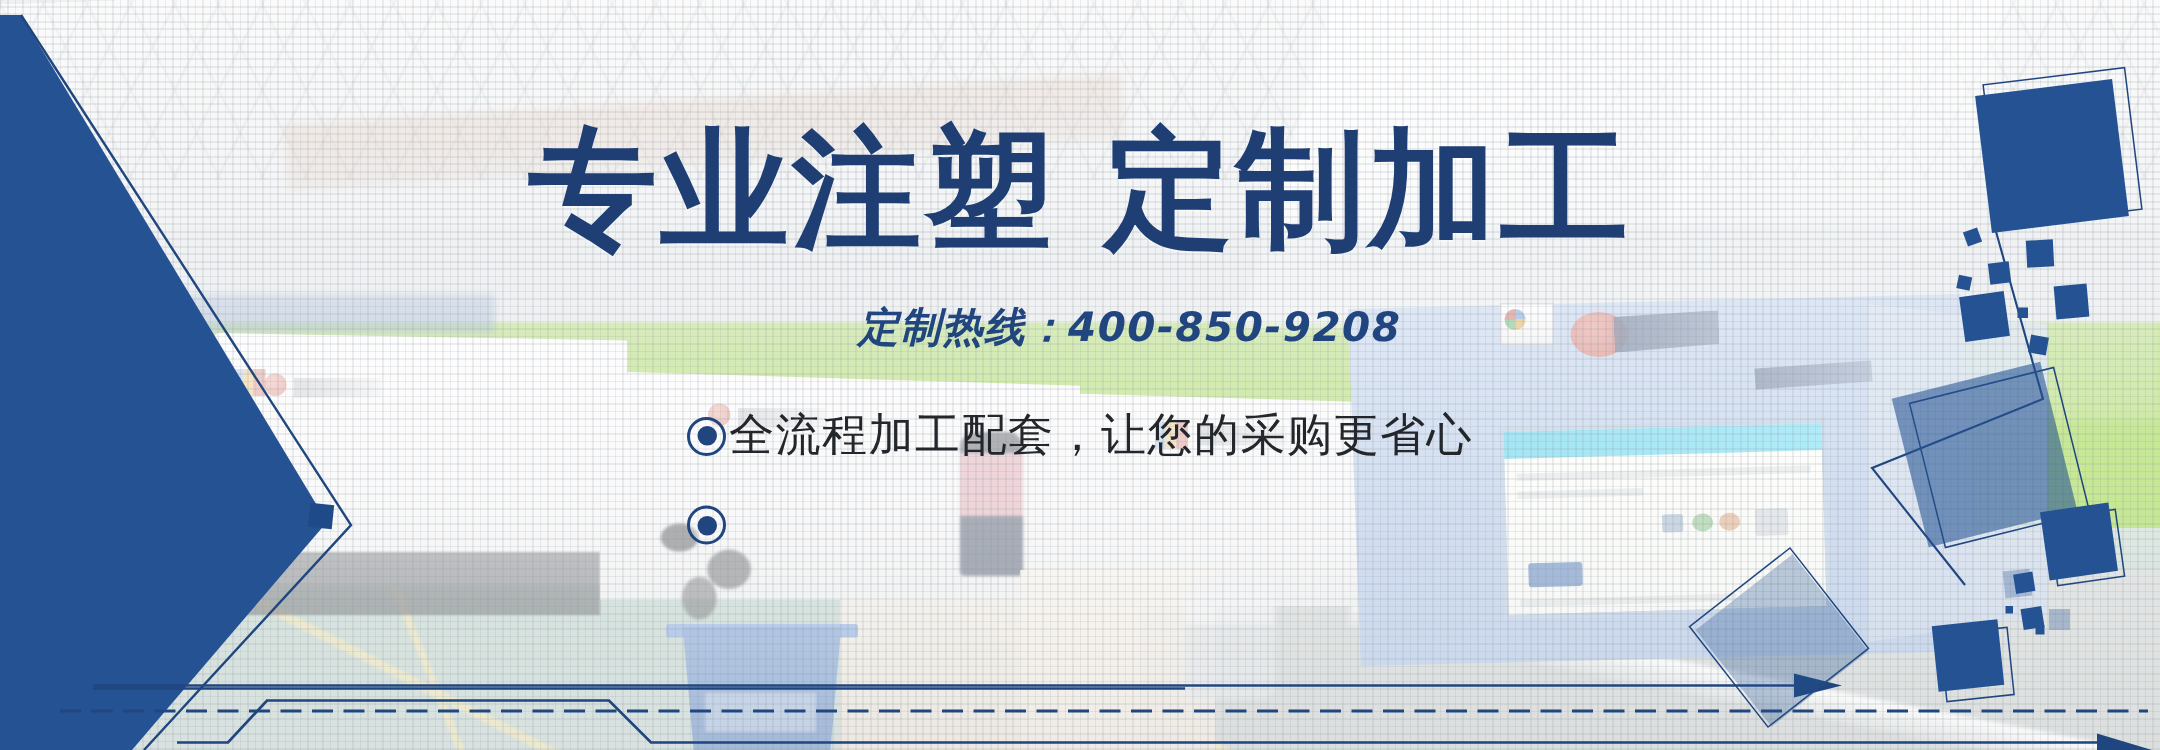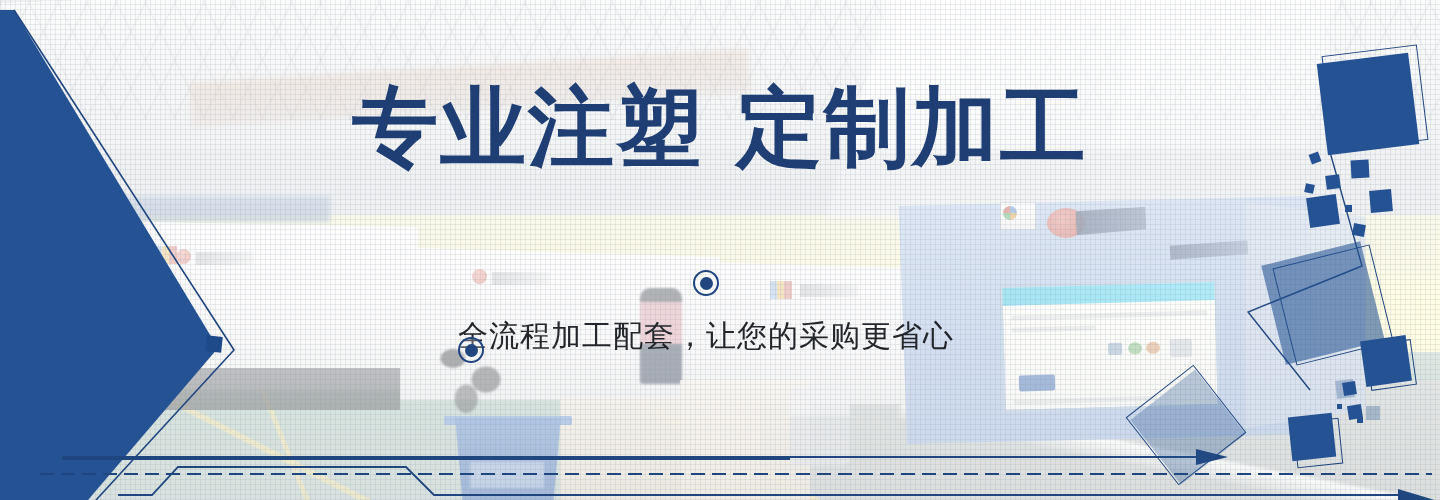--- a/index.html
+++ b/index.html
@@ -3,21 +3,21 @@
 <meta charset="utf-8">
 <style>
   * { margin:0; padding:0; box-sizing:border-box; }
   html, body {
     width:1440px; height:500px;
     font-family:"Liberation Sans", "DejaVu Sans", sans-serif;
     overflow:hidden; background:#fff;
   }
   #banner {
     position:relative; width:1440px; height:500px; overflow:hidden;
-    background:#fef9c3;
+    background:#84cc16;
   }
   .layer { position:absolute; inset:0; }
 
   
   #photo-ceiling {
     position:absolute; left:0; top:0; width:1440px; height:215px;
     background:
       linear-gradient(106deg, rgba(200,205,208,0.55) 0 2px, rgba(0,0,0,0) 2px 9px),
       linear-gradient(74deg, rgba(196,201,205,0.5) 0 2px, rgba(0,0,0,0) 2px 11px),
       linear-gradient(178deg, rgba(188,193,197,0.55) 0 3px, rgba(0,0,0,0) 3px 22px),
@@ -256,23 +256,22 @@
     font-family:"DejaVu Sans", sans-serif;
     text-shadow:0 1px 0 rgba(255,255,255,.35);
     white-space:nowrap;
   }
   #hotline {
     position:absolute; left:572px; top:200px;
     font-size:27px; font-style:italic; font-weight:700; letter-spacing:1px;
     color:#20457f; font-family:"DejaVu Sans", sans-serif; white-space:nowrap;
   }
   .bullet-row {
-    position:absolute; display:flex; align-items:center; gap:20px;
+    position:absolute; display:flex; align-items:center; gap:2px;
     white-space:nowrap;
-    flex-direction:column;
   }
   #bullet-row-1 { left:458px; top:270px; }
   #bullet-row-2 { left:458px; top:337px; }
   .bullet-icon {
     flex:0 0 auto; width:26px; height:26px; border-radius:50%;
     border:2.5px solid #20457f; display:flex; align-items:center; justify-content:center;
     background:rgba(255,255,255,.25);
   }
   .bullet-icon i {
     display:block; width:13px; height:13px; border-radius:50%; background:#20457f;
@@ -398,20 +397,21 @@
     <div class="sq sq-pale" style="left:1336px; top:380px; width:18px; height:18px; transform:rotate(-6deg);"></div>
     <div class="sq sq-solid" style="left:1348px; top:405px; width:14px; height:14px; transform:rotate(-9deg);"></div>
     <div class="sq sq-pale" style="left:1366px; top:406px; width:14px; height:14px;"></div>
     <div class="sq sq-solid" style="left:1337px; top:404px; width:5px; height:5px;"></div>
     <div class="sq sq-solid" style="left:1357px; top:417px; width:6px; height:6px;"></div>
   </div>
 
   <div id="content">
     <div id="headline">专业注塑  定制加工</div>
 
+    <div id="hotline">定制热线：400-850-9208</div>
 
     <div class="bullet-row" id="bullet-row-1">
       <span class="bullet-icon">
           <i></i>
         </span>
       <span class="bullet-text">全流程加工配套，让您的采购更省心</span>
     </div>
 
     <div class="bullet-row" id="bullet-row-2">
       <span class="bullet-icon">

